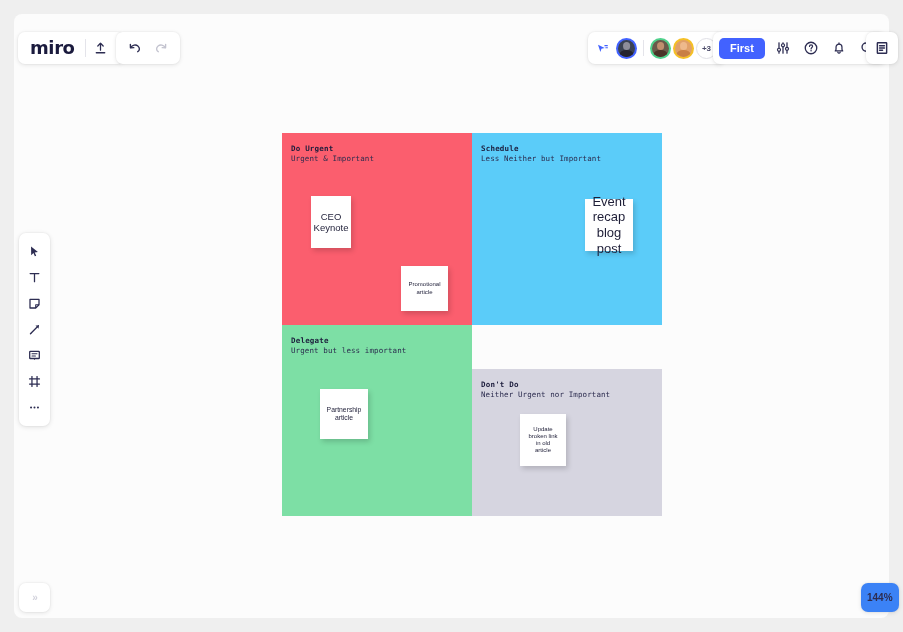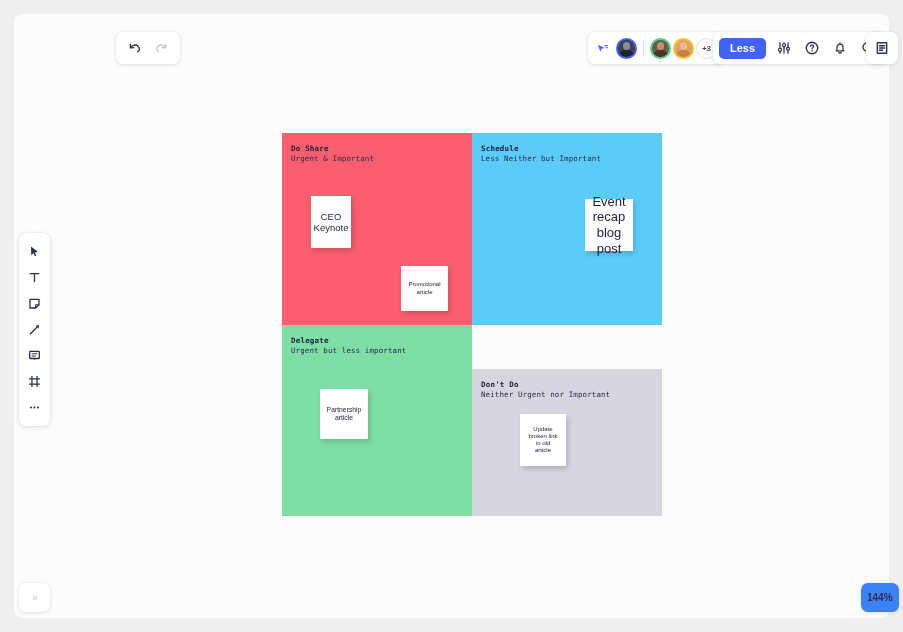--- a/index.html
+++ b/index.html
@@ -304,21 +304,21 @@
 <body>
 
 <div id="app">
 
   <div class="canvas">
 
     <div class="matrix">
 
       <div class="quad" style="background:#fb5e6e;">
         <div class="quad-head">
-          <span class="quad-title">Do Share</span>
+          <span class="quad-title">Do Urgent</span>
           <span class="quad-sub">Urgent &amp; Important</span>
         </div>
       </div>
 
       <div class="quad" style="background:#5bccf9;">
         <div class="quad-head">
           <span class="quad-title">Schedule</span>
           <span class="quad-sub">Less Neither but Important</span>
         </div>
       </div>
@@ -353,20 +353,31 @@
     <div class="sticky sticky-partnership">
       <span>Partnership<br>article</span>
     </div>
 
     <div class="sticky sticky-update">
       <span>Update<br>broken link<br>in old<br>article</span>
     </div>
 
   </div>
 
+  <div class="tl-group tl-logo-group">
+    <div class="miro-logo">miro</div>
+    <div class="tl-divider"></div>
+    <div class="icon-btn">
+      <svg width="15" height="15" viewBox="0 0 20 20" fill="none">
+        <path d="M10 3.2 L10 12.2" stroke="#2d2d52" stroke-width="1.7" stroke-linecap="round"></path>
+        <path d="M6.4 6.6 L10 3.1 L13.6 6.6" stroke="#2d2d52" stroke-width="1.7" stroke-linecap="round" stroke-linejoin="round"></path>
+        <path d="M4.4 15.6 L15.6 15.6" stroke="#2d2d52" stroke-width="1.8" stroke-linecap="round"></path>
+      </svg>
+    </div>
+  </div>
 
   <div class="tl-group tl-undo-group">
     <div class="icon-btn">
       <svg width="16" height="16" viewBox="0 0 20 20" fill="none">
         <path d="M4.6 9.4 C6.6 6.2 11 5.4 13.6 7.4 C16.3 9.5 16 13.3 13.4 14.6" stroke="#2d2d52" stroke-width="1.7" stroke-linecap="round"></path>
         <path d="M4.2 5.6 L4.3 9.8 L8.5 9.6" stroke="#2d2d52" stroke-width="1.7" stroke-linecap="round" stroke-linejoin="round"></path>
       </svg>
     </div>
     <div class="icon-btn">
       <svg width="16" height="16" viewBox="0 0 20 20" fill="none">
@@ -405,21 +416,21 @@
       <div class="avatar-inner" style="background:#e0a06a;">
         <div class="face-head" style="background:#eeb98c;"></div>
         <div class="face-body" style="background:#c97f44;"></div>
       </div>
     </div>
 
     <div class="avatar-more">+3</div>
   </div>
 
   <div class="tr-group tr-actions">
-    <div class="share-btn">Less</div>
+    <div class="share-btn">First</div>
 
     <div class="icon-btn">
       <svg width="16" height="16" viewBox="0 0 20 20" fill="none">
         <path d="M5 3.5 L5 16.5" stroke="#2d2d52" stroke-width="1.6" stroke-linecap="round"></path>
         <path d="M10 3.5 L10 16.5" stroke="#2d2d52" stroke-width="1.6" stroke-linecap="round"></path>
         <path d="M15 3.5 L15 16.5" stroke="#2d2d52" stroke-width="1.6" stroke-linecap="round"></path>
         <circle cx="5" cy="12.2" r="1.9" fill="#ffffff" stroke="#2d2d52" stroke-width="1.5"></circle>
         <circle cx="10" cy="6.6" r="1.9" fill="#ffffff" stroke="#2d2d52" stroke-width="1.5"></circle>
         <circle cx="15" cy="11" r="1.9" fill="#ffffff" stroke="#2d2d52" stroke-width="1.5"></circle>
       </svg>

